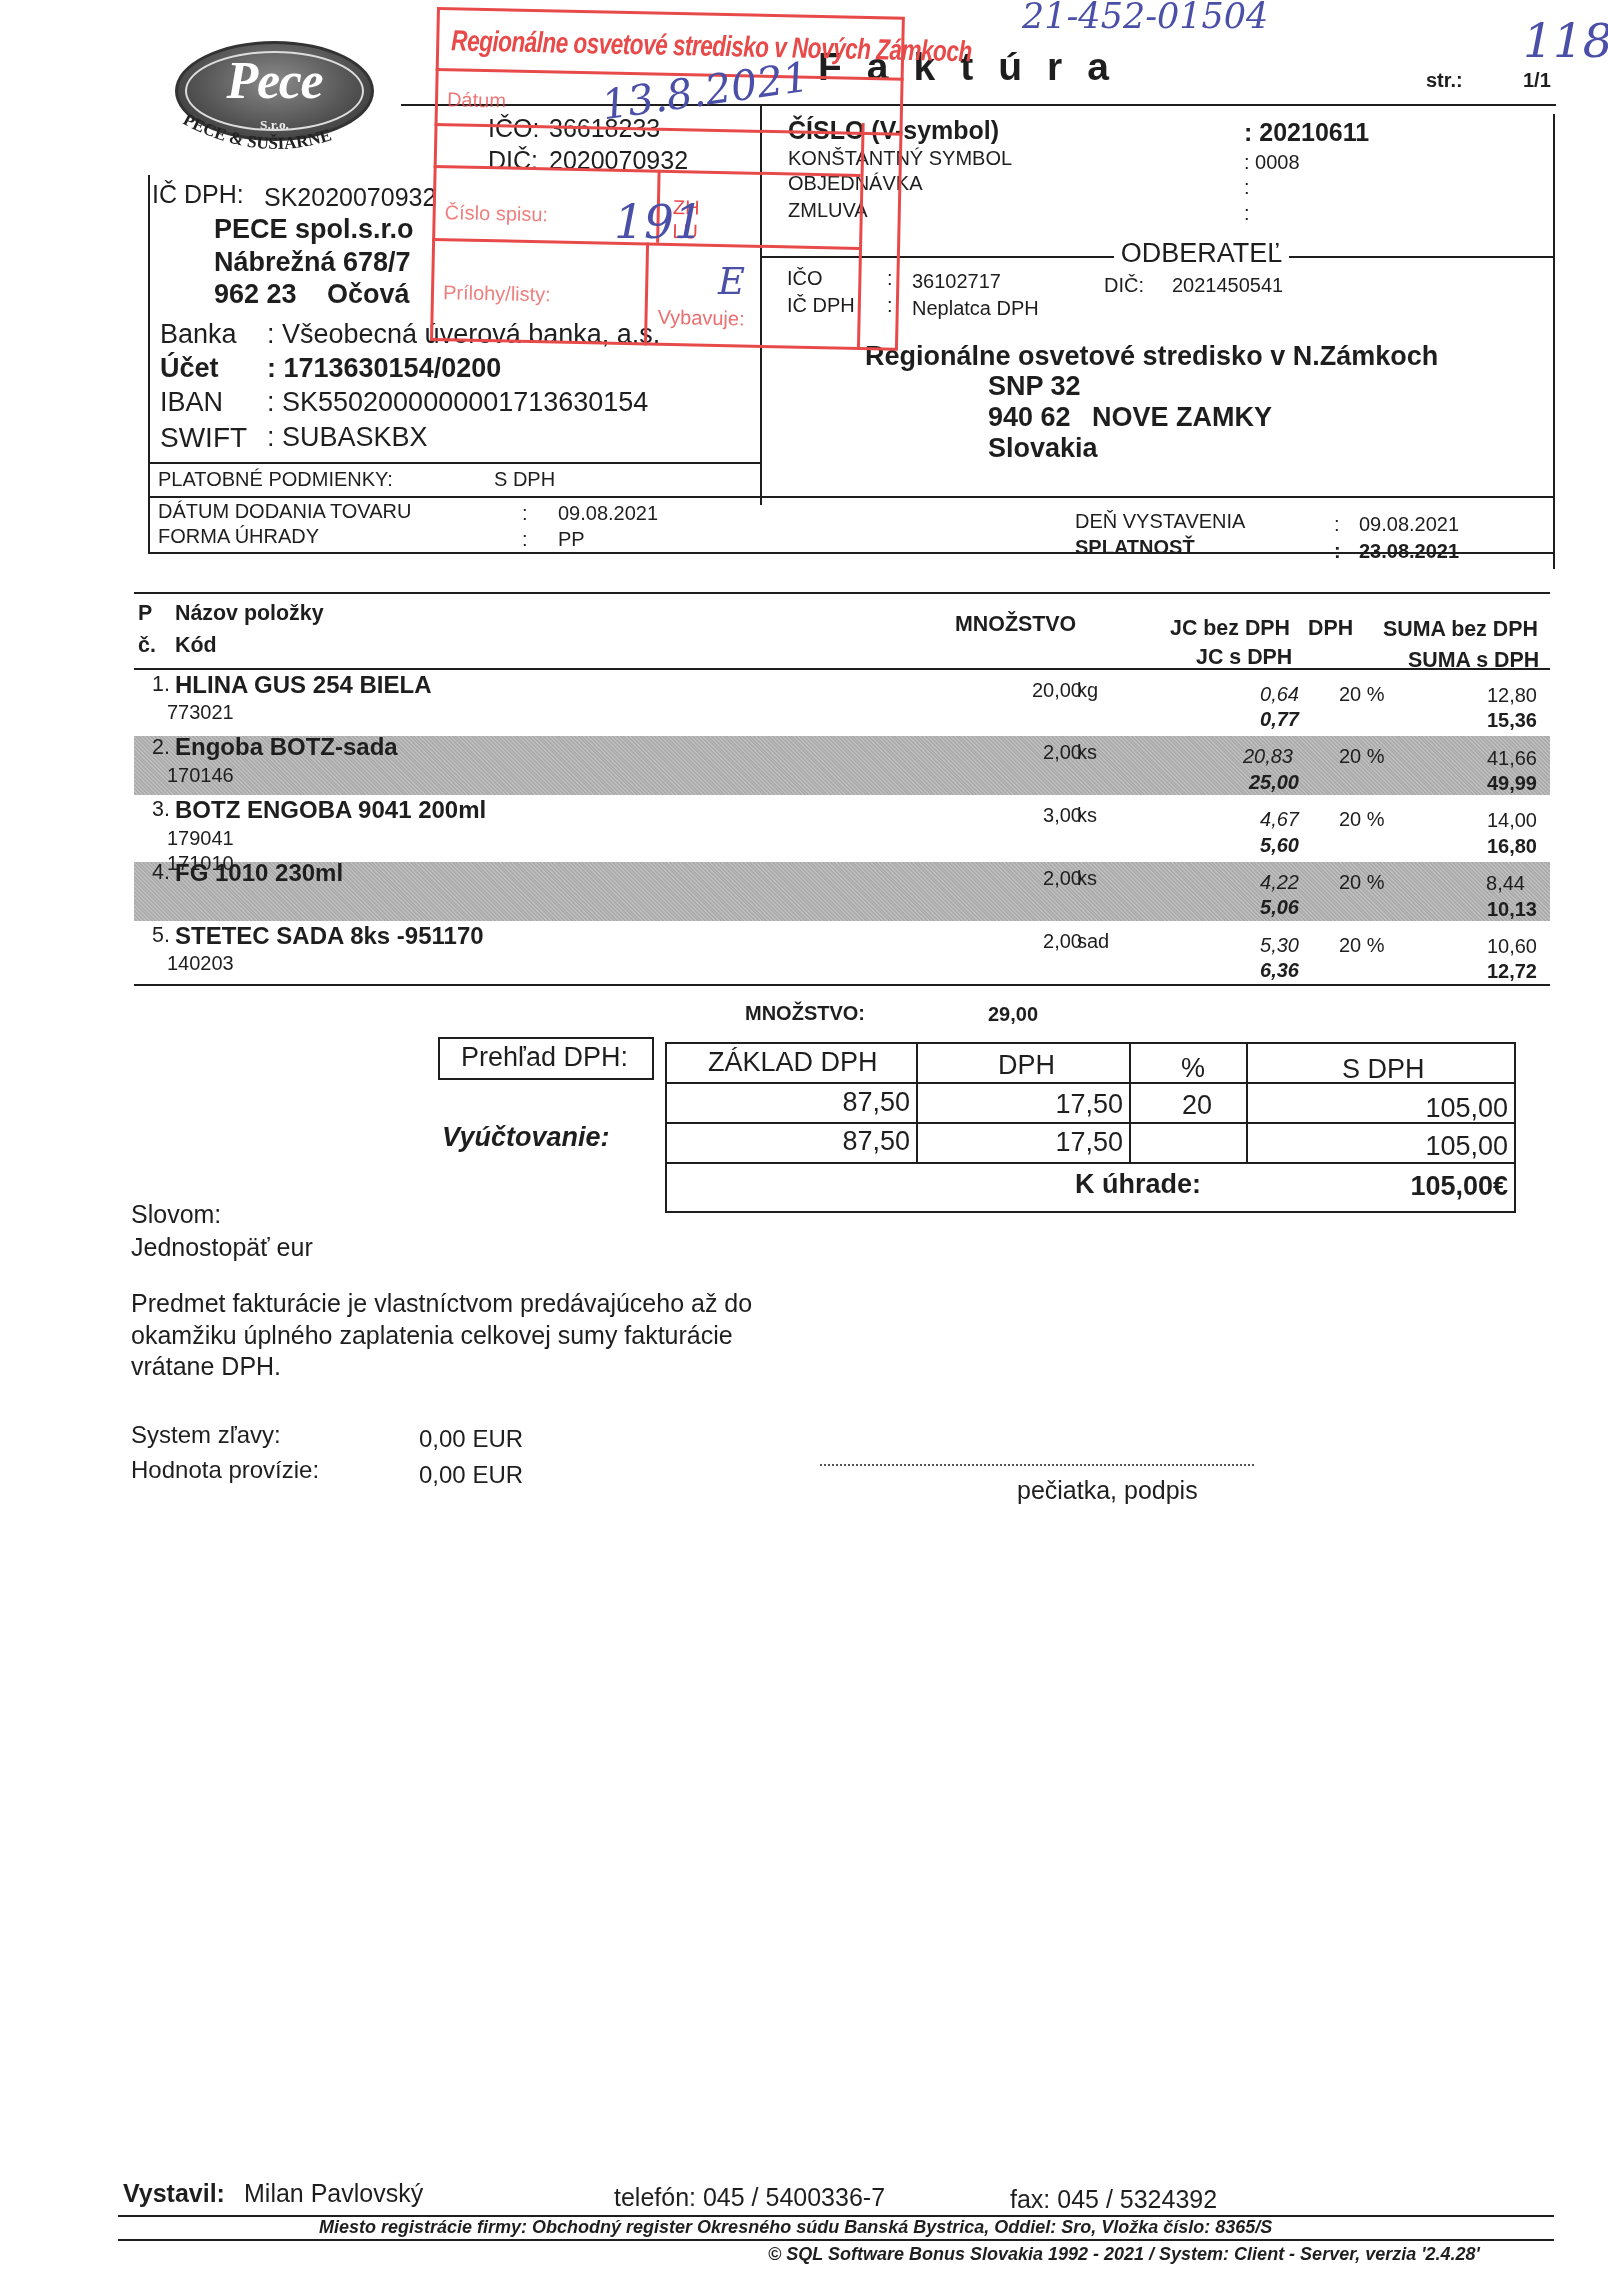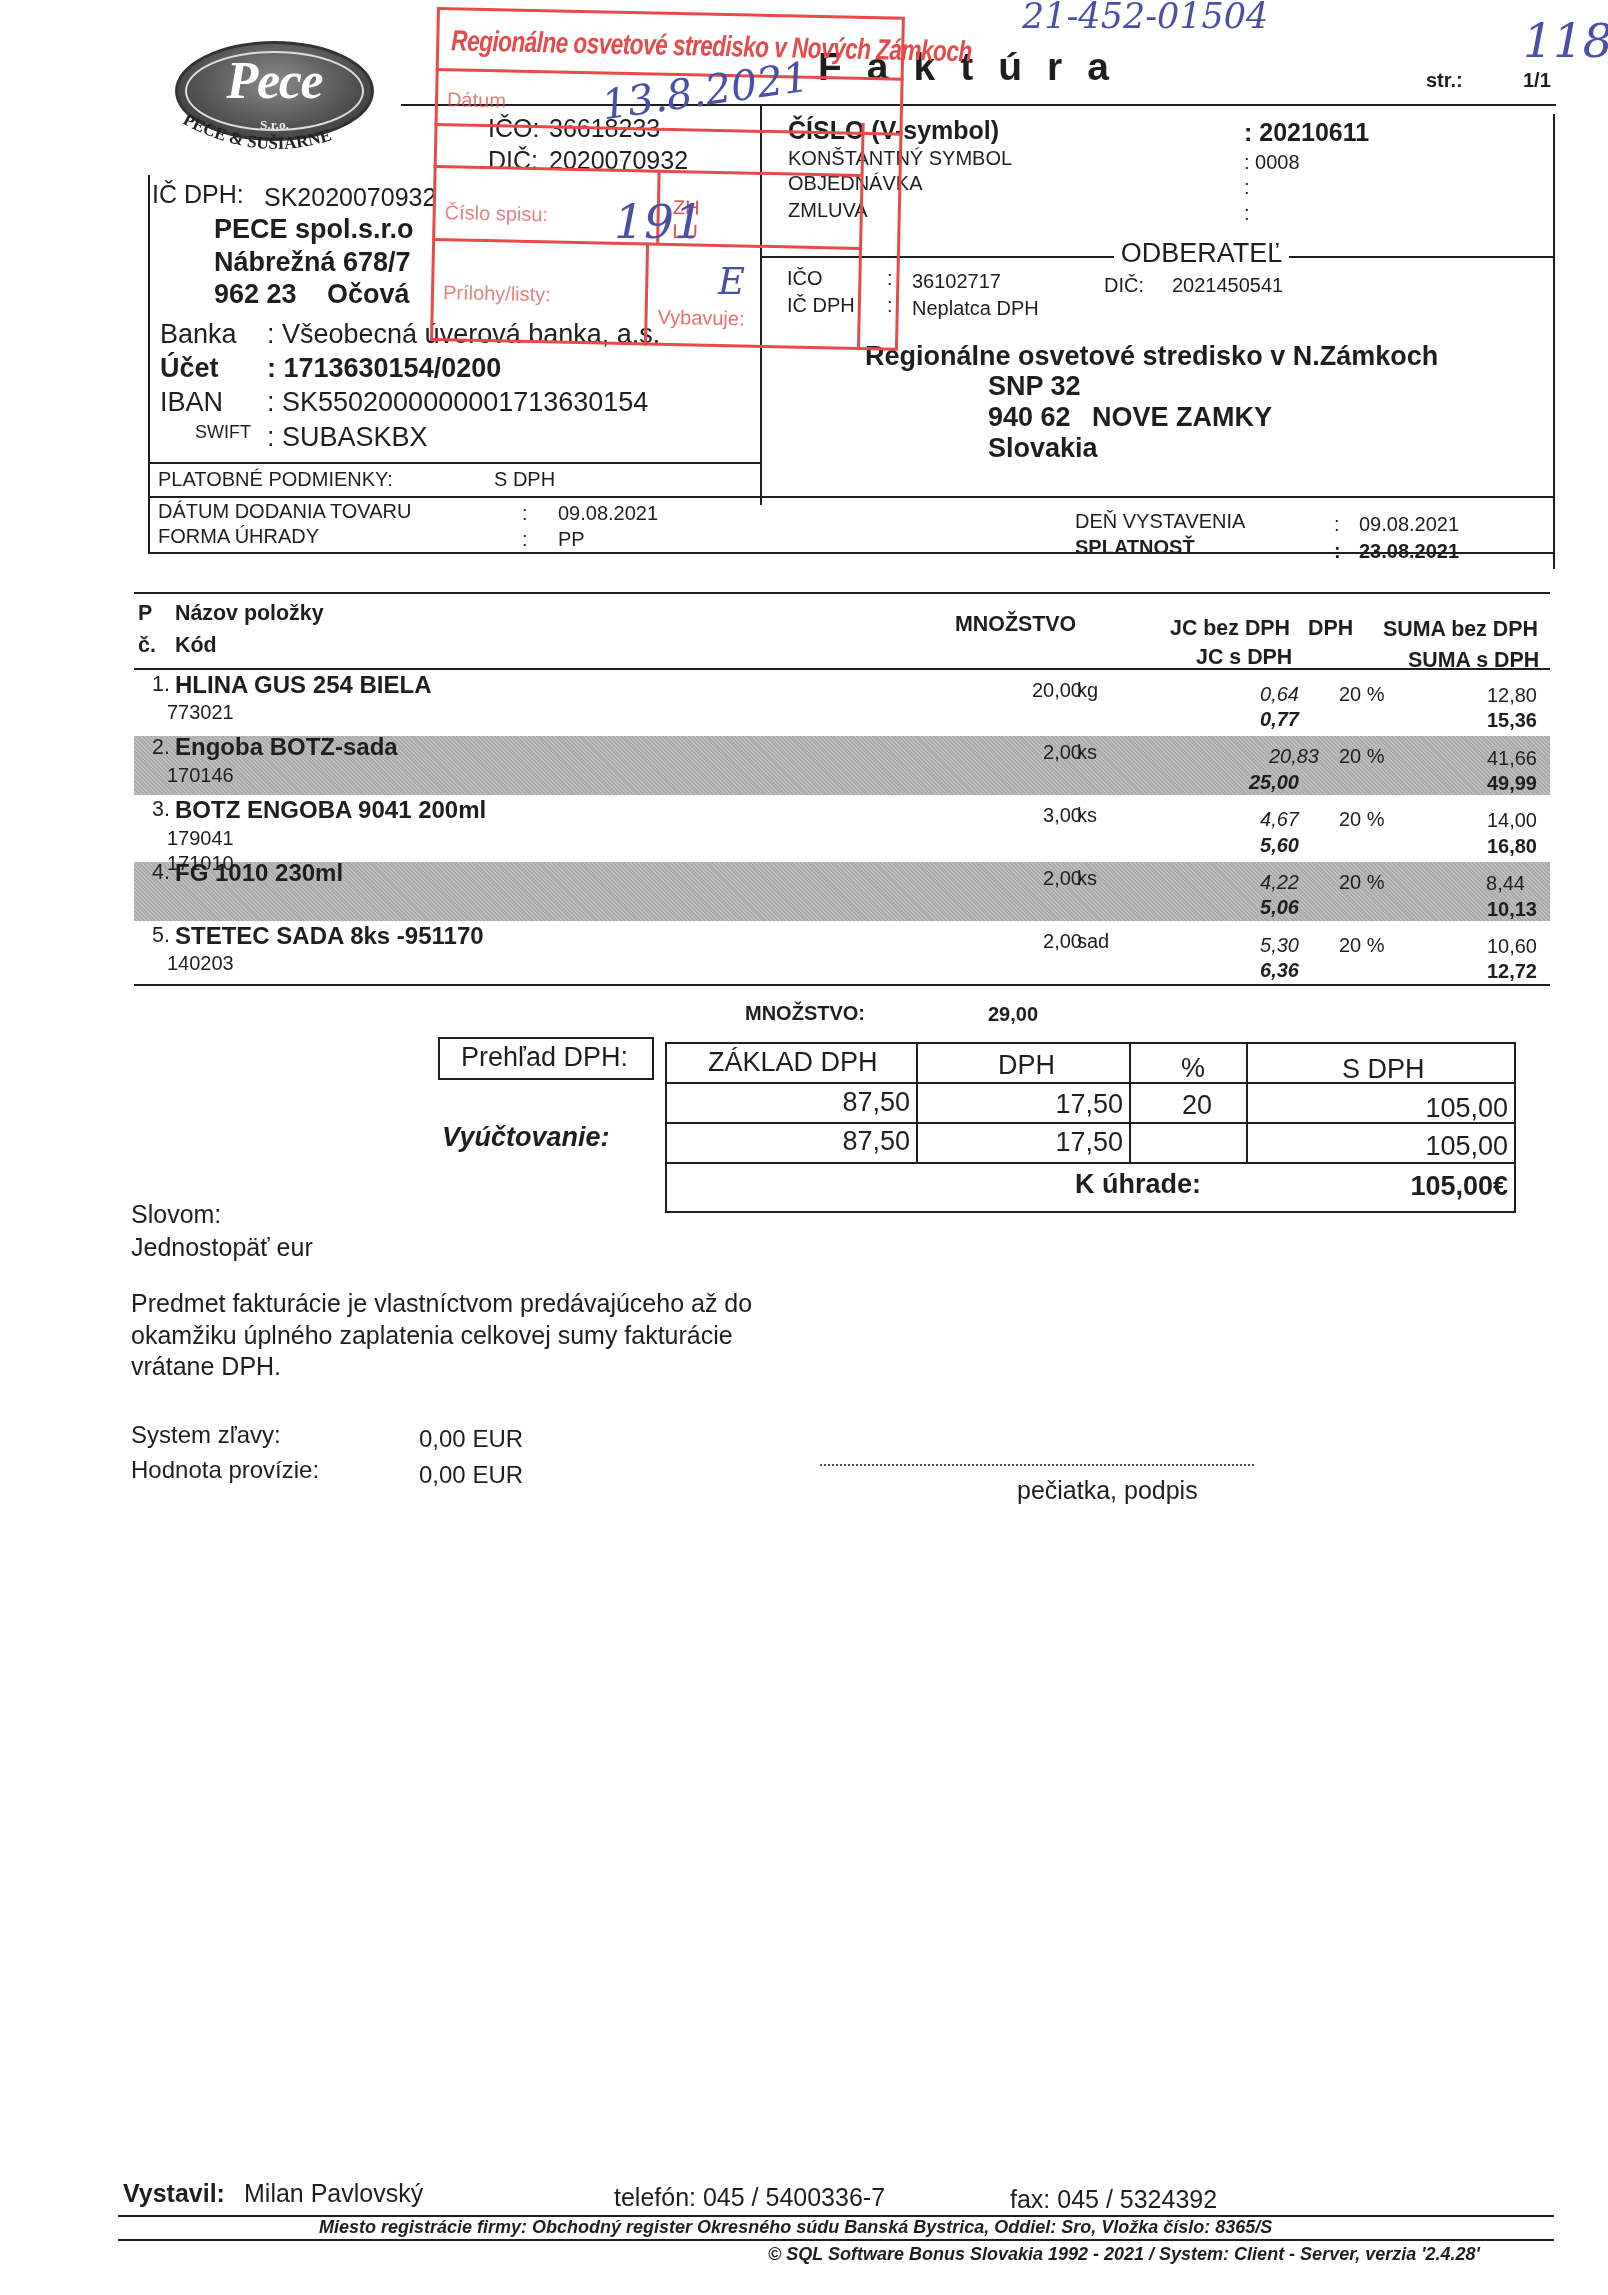--- a/index.html
+++ b/index.html
@@ -89,21 +89,21 @@
 <div class="abs b" style="left:214px; top:247px; font-size:27px;">Nábrežná 678/7</div>
 <div class="abs b" style="left:214px; top:279px; font-size:27px;">962 23</div>
 <div class="abs b" style="left:327px; top:279px; font-size:27px;">Očová</div>
 
 <div class="abs" style="left:160px; top:319px; font-size:27px;">Banka</div>
 <div class="abs" style="left:267px; top:319px; font-size:27px;">: Všeobecná úverová banka, a.s.</div>
 <div class="abs b" style="left:160px; top:353px; font-size:27px;">Účet</div>
 <div class="abs b" style="left:267px; top:353px; font-size:27px;">: 1713630154/0200</div>
 <div class="abs" style="left:160px; top:387px; font-size:27px;">IBAN</div>
 <div class="abs" style="left:267px; top:387px; font-size:27px;">: SK5502000000001713630154</div>
-<div class="abs" style="left:160px; top:422px; font-size:18px;margin-left:35px;">SWIFT</div>
+<div class="abs" style="left:160px; top:422px; font-size:28px;">SWIFT</div>
 <div class="abs" style="left:267px; top:422px; font-size:27px;">: SUBASKBX</div>
 <div class="abs" style="left:158px; top:468px; font-size:20px;">PLATOBNÉ PODMIENKY:</div>
 <div class="abs" style="left:494px; top:468px; font-size:20px;">S DPH</div>
 
 <div class="abs b" style="left:788px; top:116px; font-size:25px;">ČÍSLO (V-symbol)</div>
 <div class="abs b" style="left:1244px; top:118px; font-size:25px;">: 20210611</div>
 <div class="abs" style="left:788px; top:147px; font-size:20px;">KONŠTANTNÝ SYMBOL</div>
 <div class="abs" style="left:1244px; top:151px; font-size:20px;">: 0008</div>
 <div class="abs" style="left:788px; top:172px; font-size:20px;">OBJEDNÁVKA</div>
 <div class="abs" style="left:1244px; top:176px; font-size:20px;">:</div>
@@ -182,21 +182,21 @@
     <div class="abs inum ital b r" style="left:1175px; width:124px; top:708px;">0,77</div>
     <div class="abs inum" style="left:1339px; top:683px;">20 %</div>
     <div class="abs inum r" style="left:1389px; width:148px; top:684px;">12,80</div>
     <div class="abs inum b r" style="left:1389px; width:148px; top:709px;">15,36</div>
     <div class="shade" style="top: 736px; height: 59px;"></div>
     <div class="abs icode" style="left:152px; top:735px; font-size:21.4px;">2.</div>
     <div class="abs iname" style="left:175px; top:733px;">Engoba BOTZ-sada</div>
     <div class="abs icode" style="left:167px; top:764px;">170146</div>
     <div class="abs inum r" style="left:962px; width:120px; top:741px;">2,00</div>
     <div class="abs inum" style="left:1077px; top:741px;">ks</div>
-    <div class="abs inum ital r" style="left:1175px; width:144px; top:745px;">20,83</div>
+    <div class="abs inum ital r" style="left:1175px; width:118px; top:745px;">20,83</div>
     <div class="abs inum ital b r" style="left:1175px; width:124px; top:771px;">25,00</div>
     <div class="abs inum" style="left:1339px; top:745px;">20 %</div>
     <div class="abs inum r" style="left:1389px; width:148px; top:747px;">41,66</div>
     <div class="abs inum b r" style="left:1389px; width:148px; top:772px;">49,99</div>
     <div class="abs icode" style="left:152px; top:797px; font-size:21.4px;">3.</div>
     <div class="abs iname" style="left:175px; top:796px;">BOTZ  ENGOBA 9041  200ml</div>
     <div class="abs icode" style="left:167px; top:827px;">179041</div>
     <div class="abs inum r" style="left:962px; width:120px; top:804px;">3,00</div>
     <div class="abs inum" style="left:1077px; top:804px;">ks</div>
     <div class="abs inum ital r" style="left:1175px; width:124px; top:808px;">4,67</div>

